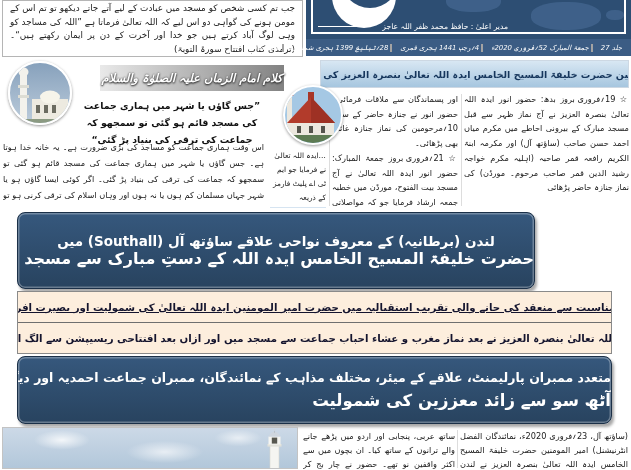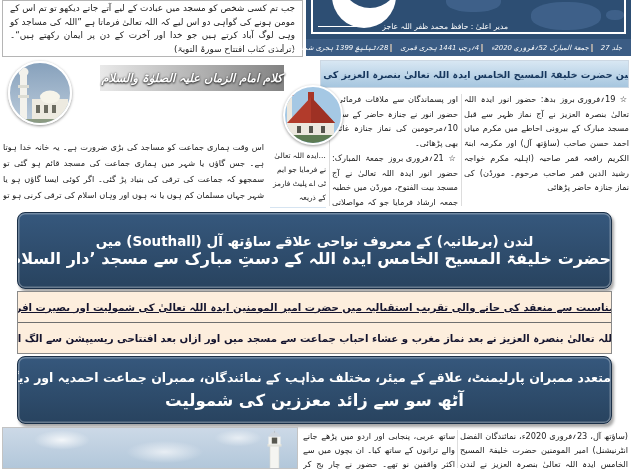--- a/index.html
+++ b/index.html
@@ -54,26 +54,26 @@
   .mas-col-mid{left:332px;top:92px;width:126px;height:118px;}
   .mas-col-narrow{left:270px;top:149px;width:56px;height:59px;font-size:7.4px;line-height:14px;
     text-align:right;overflow:hidden;}
   .vrule{width:1px;background:#ddd;}
 
   
   .banner{background:linear-gradient(180deg,#36587d,#28435f);border:1px solid #1b3048;border-radius:8px;
     box-shadow:2px 3px 3px rgba(0,0,0,.35), inset 0 0 0 1.5px rgba(255,255,255,.3);
     color:#fff;text-align:center;display:flex;flex-direction:column;justify-content:center;
     overflow:hidden;}
-  .banner-main{left:17px;top:212px;width:595px;height:77px;gap:0;}
+  .banner-main{left:17px;top:212px;width:518px;height:77px;gap:0;}
   .banner-main .l1{font-size:13.5px;font-weight:bold;white-space:nowrap;}
   .banner-main .l2{font-size:16px;font-weight:bold;white-space:nowrap;}
   .banner-guests{left:17px;top:356px;width:595px;height:68px;gap:6px;}
   .banner-guests .l1{font-size:12.5px;font-weight:bold;white-space:nowrap;}
-  .banner-guests .l2{font-size:16.5px;font-weight:bold;white-space:nowrap;}
+  .banner-guests .l2{font-size:16.5px;font-weight:bold;white-space:nowrap;text-align:right;}
 
   
   .cream{left:17px;top:291px;width:595px;height:63px;background:#fdeedd;border:1px solid #8a8a8a;
     display:flex;flex-direction:column;}
   .cream-row{flex:1;display:flex;align-items:center;justify-content:center;font-weight:bold;
     color:#14142e;font-size:10.2px;white-space:nowrap;overflow:hidden;}
   .cream-row.first{border-bottom:1px solid #6f6f6f;text-decoration:underline;}
 
   
   .bottom-photo{left:2px;top:427px;width:296px;height:42px;border:1px solid #c3c3c3;
@@ -127,20 +127,23 @@
       <ellipse cx="44" cy="34" rx="10" ry="6.5" fill="#f6f4ea"></ellipse>
       <rect x="30" y="42" width="4" height="8" fill="#6b6b60"></rect>
       <rect x="38" y="42" width="4" height="8" fill="#6b6b60"></rect>
       <rect x="46" y="42" width="4" height="8" fill="#6b6b60"></rect>
       <rect x="0" y="56" width="64" height="8" fill="#8b9a82"></rect>
     </svg>
   </div>
   <div class="abs kalam-header">
     <span>کلام امام الزماں علیہ الصلوٰۃ والسلام</span>
   </div>
+  <div class="abs kalam-quote">
+    <span>”جس گاؤں یا شہر میں ہماری جماعت کی مسجد قائم ہو گئی تو سمجھو کہ جماعت کی ترقی کی بنیاد پڑ گئی“</span>
+  </div>
   <div class="abs kalam-body">
     <span>اس وقت ہماری جماعت کو مساجد کی بڑی ضرورت ہے۔ یہ خانہ خدا ہوتا ہے۔ جس گاؤں یا شہر میں ہماری جماعت کی مسجد قائم ہو گئی تو سمجھو کہ جماعت کی ترقی کی بنیاد پڑ گئی۔ اگر کوئی ایسا گاؤں ہو یا شہر جہاں مسلمان کم ہوں یا نہ ہوں اور وہاں اسلام کی ترقی کرنی ہو تو ایک مسجد بنوانی چاہیے پھر خدا خود مسلمانوں کو کھینچ لاوے گا۔ لیکن شرط یہ ہے کہ قیام مسجد میں نیت بہ اخلاص ہو۔ محض رضائے اللہ اسے کیا</span>
     
   </div>
 
   <div class="abs mas-headline">
     <span>امیر المومنین حضرت خلیفۃ المسیح الخامس ایدہ اللہ تعالیٰ بنصرہ العزیز کی مصروفیات</span>
   </div>
   <div class="abs mas-circle">
     <svg width="60" height="60" viewBox="0 0 60 60">

